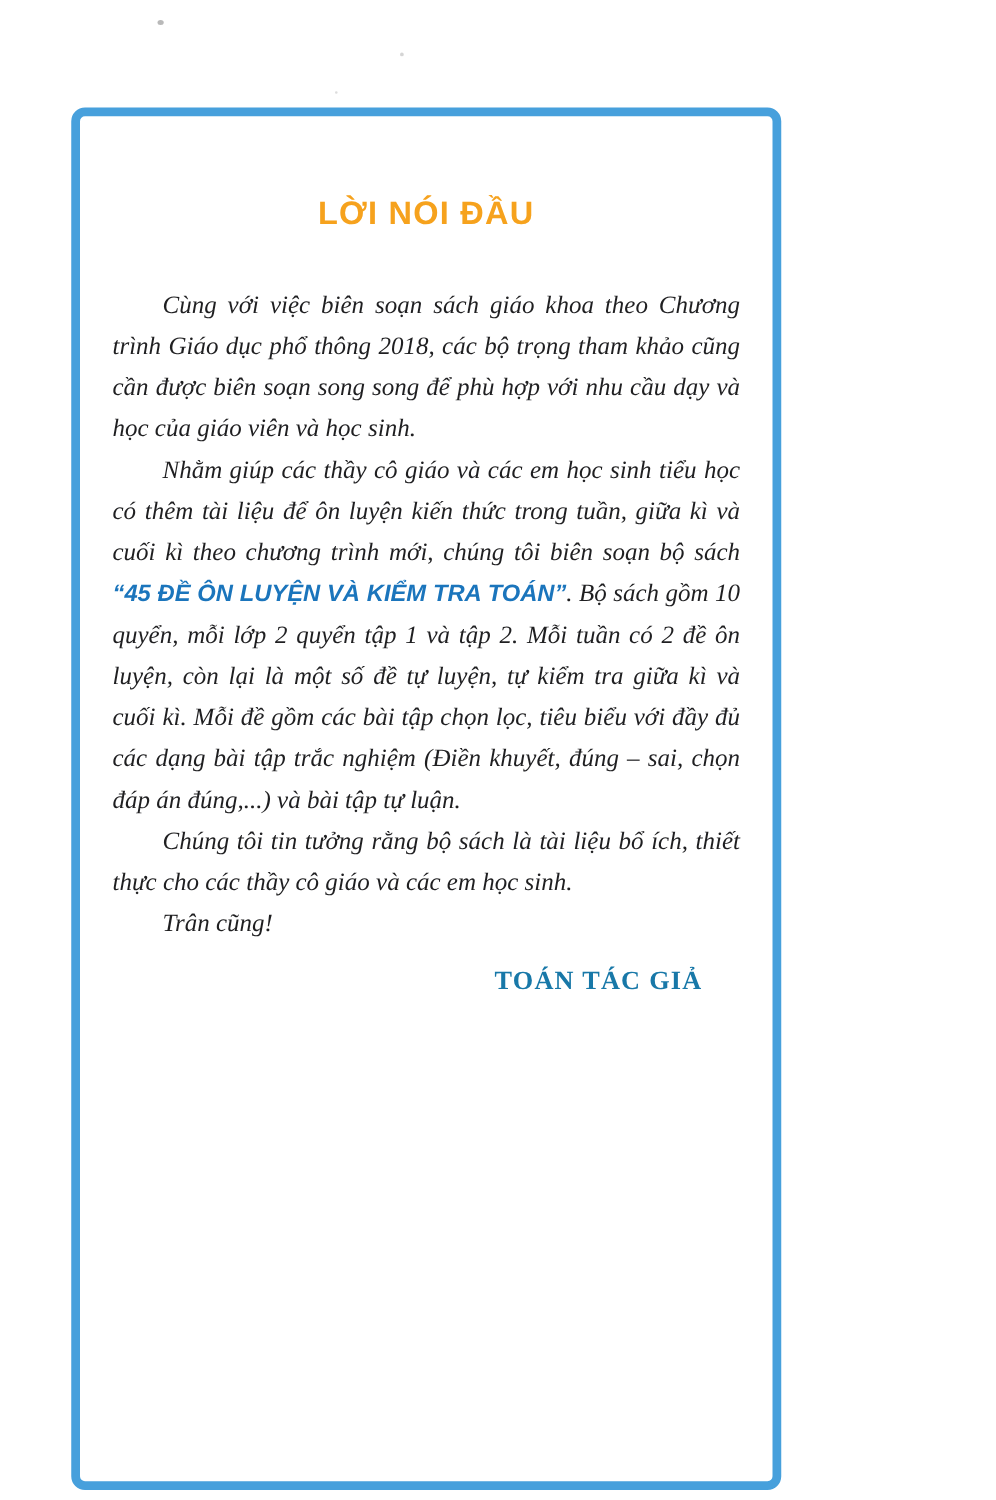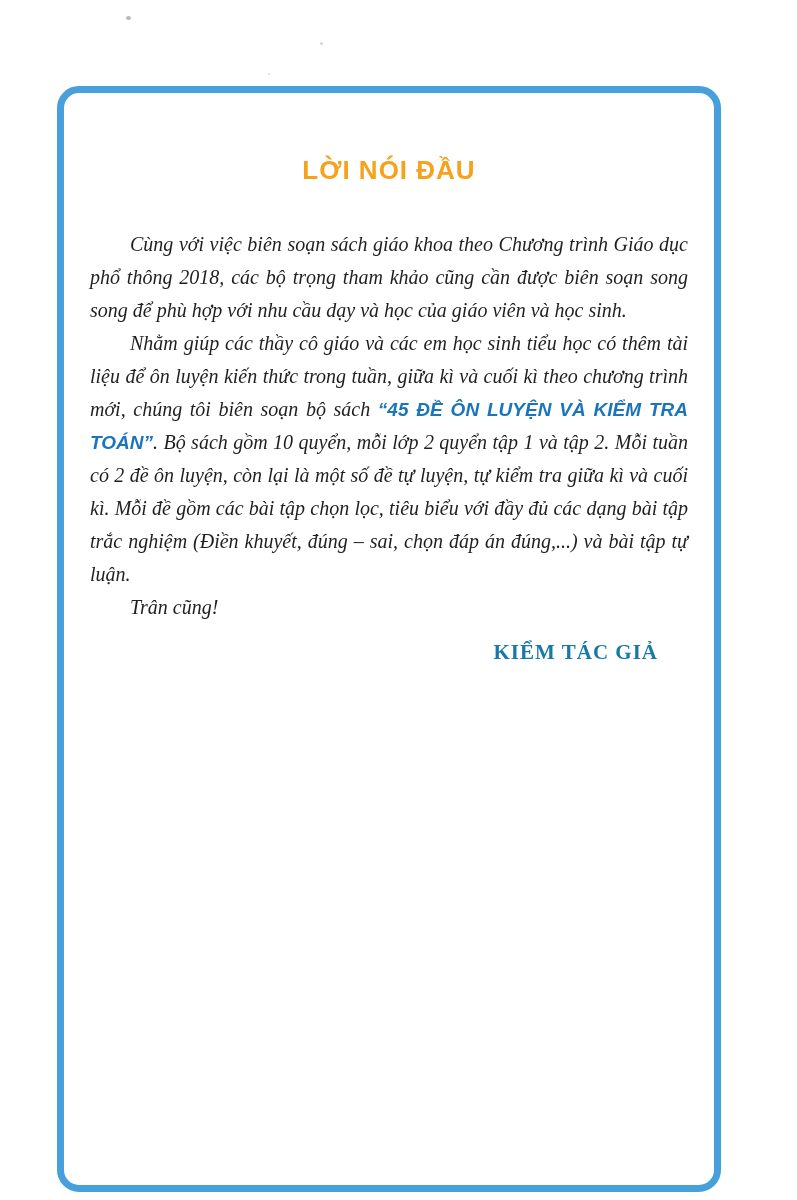--- a/index.html
+++ b/index.html
@@ -18,25 +18,25 @@
     border-radius: 50%;
   }
   .speck-1 { left: 126px; top: 16px; width: 5px; height: 4px; }
   .speck-2 { left: 320px; top: 42px; width: 3px; height: 3px; opacity: .6; }
   .speck-3 { left: 268px; top: 73px; width: 2px; height: 2px; opacity: .5; }
 
   .frame {
     position: absolute;
     left: 57px;
     top: 86px;
-    width: 664px;
+    width: 568px;
     height: 1106px;
     box-sizing: border-box;
     border: 7px solid #47a0dc;
-    border-radius: 22px;
+    border-radius: 11px;
     background: #ffffff;
   }
 
   .content {
     box-sizing: border-box;
     padding: 62px 26px 0 26px;
     height: 100%;
   }
 
   .title {
@@ -103,22 +103,23 @@
     <h1 class="title">LỜI NÓI ĐẦU</h1>
 
     <div class="body-text">
 
 
       <p>Cùng với việc biên soạn sách giáo khoa theo Chương trình Giáo dục phổ thông 2018, các bộ trọng tham khảo cũng cần được biên soạn song song để phù hợp với nhu cầu dạy và học của giáo viên và học sinh.</p>
 
       <p><span>Nhằm giúp các thầy cô giáo và các em học sinh tiểu học có thêm tài liệu để ôn luyện kiến thức trong tuần, giữa kì và cuối kì theo chương trình mới, chúng tôi biên soạn bộ sách </span><span class="highlight">“45 ĐỀ ÔN LUYỆN VÀ KIỂM TRA TOÁN”</span><span>. Bộ sách gồm 10 quyển, mỗi lớp 2 quyển tập 1 và tập 2. Mỗi tuần có 2 đề ôn luyện, còn lại là một số đề tự luyện, tự kiểm tra giữa kì và cuối kì. Mỗi đề gồm các bài tập chọn lọc, tiêu biểu với đầy đủ các dạng bài tập trắc nghiệm (Điền khuyết, đúng – sai, chọn đáp án đúng,...) và bài tập tự luận.</span></p>
 
 
+      <p>Chúng tôi tin tưởng rằng bộ sách là tài liệu bổ ích, thiết thực cho các thầy cô giáo và các em học sinh.</p>
 
       <p class="closing">Trân cũng!</p>
     </div>
 
     <div class="signature-row">
-      <span class="signature">KIỂM TÁC GIẢ</span>
+      <span class="signature">TOÁN TÁC GIẢ</span>
     </div>
 
   </div>
 </div>
 
 </body></html>

